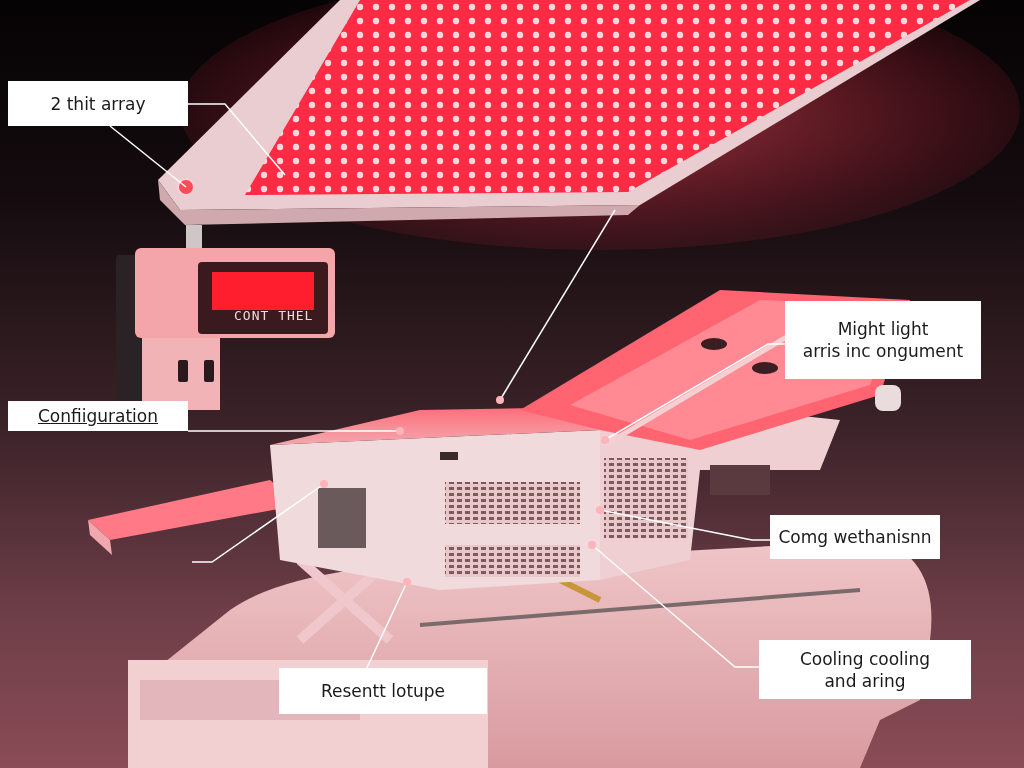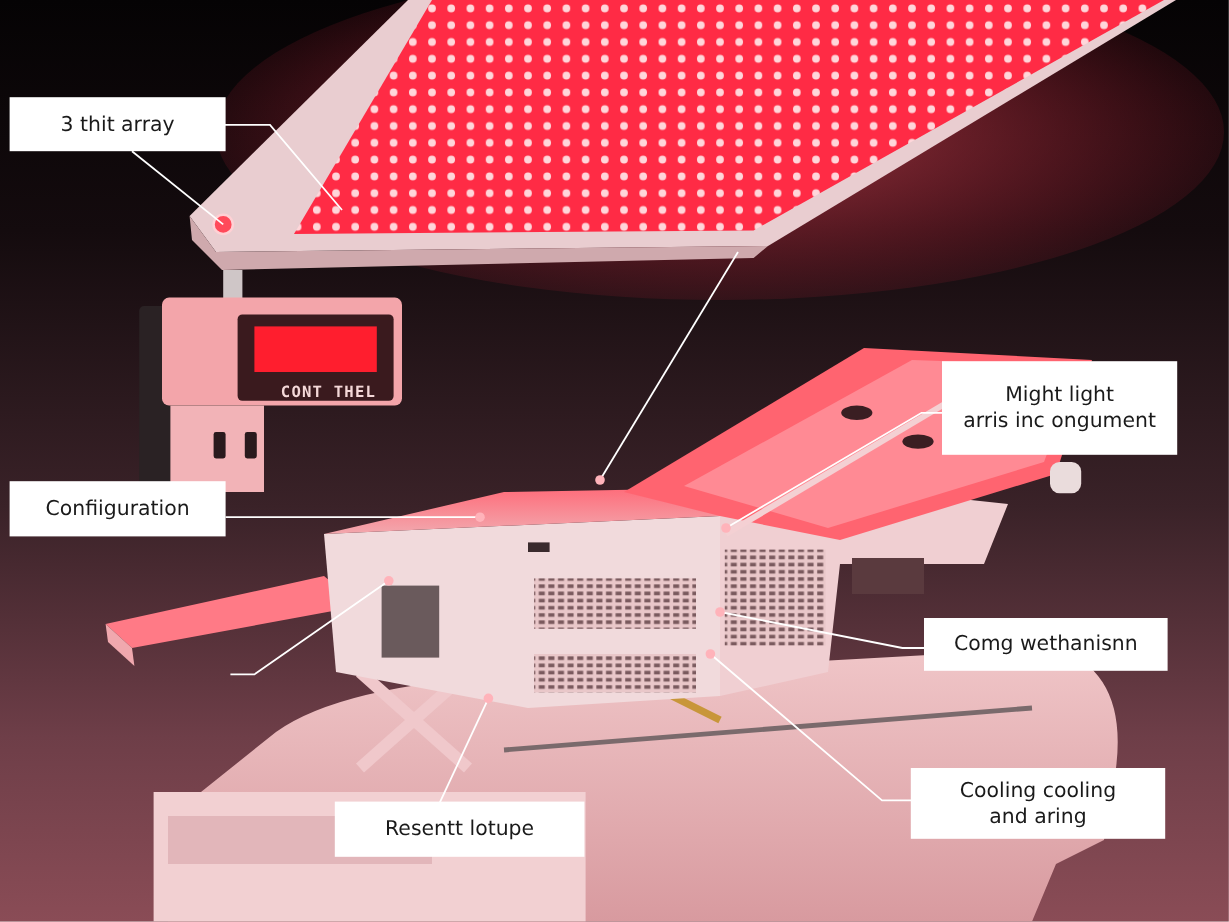--- a/index.html
+++ b/index.html
@@ -103,23 +103,23 @@
       <circle cx="500" cy="400" r="4"></circle>
         <circle cx="400" cy="431" r="4"></circle>
       <circle cx="324" cy="484" r="4"></circle>
         <circle cx="605" cy="440" r="4"></circle>
       <circle cx="600" cy="510" r="4"></circle>
         <circle cx="592" cy="545" r="4"></circle>
       <circle cx="407" cy="582" r="4"></circle>
     </g>
   </svg>
 
-  <div class="display-text" style="left:234px;top:320px;font-weight:bold;">CONT THEL</div>
+  <div class="display-text" style="left:234px;top:308px;">CONT THEL</div>
 
-  <div class="label" style="left:8px;top:81px;width:180px;height:45px;">3 thit array</div>
+  <div class="label" style="left:8px;top:81px;width:180px;height:45px;">2 thit array</div>
   <div class="label" style="left:785px;top:301px;width:196px;height:78px;white-space:pre-line;">Might light
 arris inc ongument</div>
-  <div class="label" style="left:8px;top:401px;width:180px;height:46px;">Confiiguration</div>
-  <div class="label" style="left:770px;top:515px;width:203px;height:44px;">Comg wethanisnn</div>
+  <div class="label" style="left:8px;top:401px;width:180px;height:30px;text-decoration:underline;">Confiiguration</div>
+  <div class="label" style="left:770px;top:515px;width:170px;height:44px;">Comg wethanisnn</div>
   <div class="label" style="left:759px;top:640px;width:212px;height:59px;white-space:pre-line;">Cooling cooling
 and aring</div>
   <div class="label" style="left:279px;top:668px;width:208px;height:46px;">Resentt lotupe</div>
 </div>
 
 </body></html>

